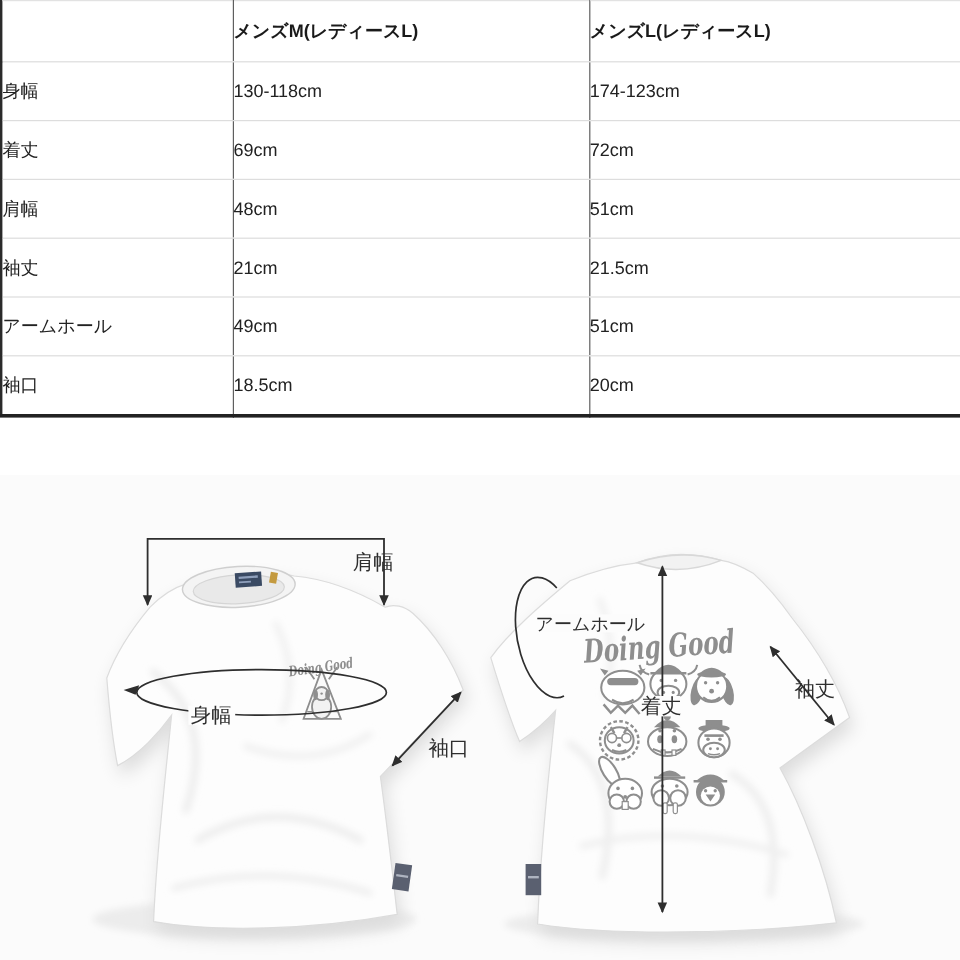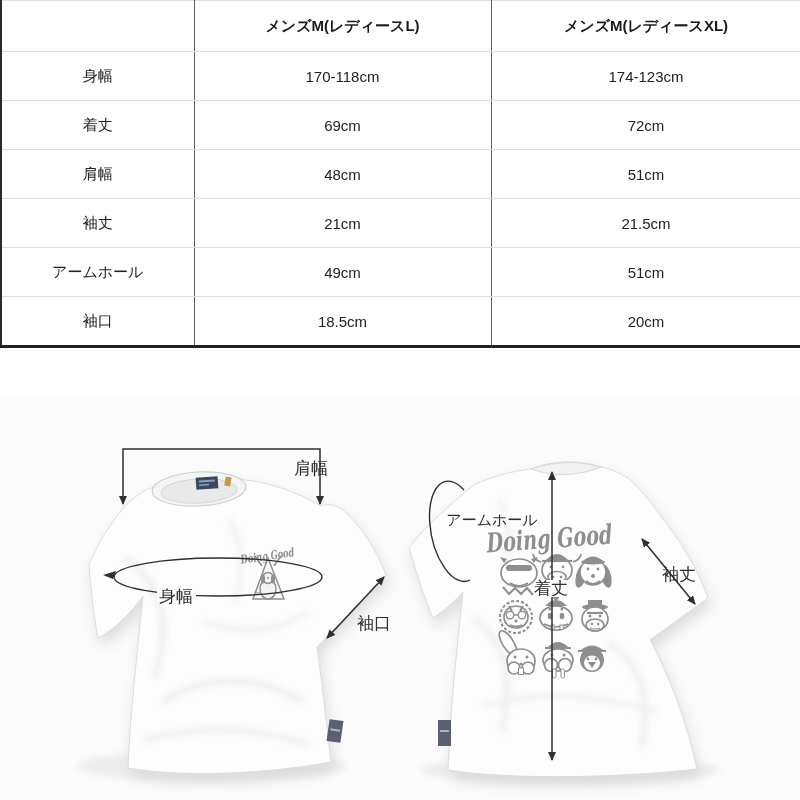--- a/index.html
+++ b/index.html
@@ -3,21 +3,21 @@
 <meta charset="utf-8">
 <style>
   html,body{margin:0;padding:0;background:#fff;}
   .page{width:800px;height:800px;position:relative;background:#fff;overflow:hidden;
         font-family:"Liberation Sans",sans-serif;color:#222;}
   
   table.size{width:800px;border-collapse:collapse;table-layout:fixed;
              border-top:1px solid #e2e2e2;border-bottom:3px solid #222;
              border-left:2px solid #2a2a2a;border-right:1px solid #cfcfcf;}
   table.size th,table.size td{
-      text-align:center;vertical-align:middle;font-size:15px;
+      text-align:left;vertical-align:middle;font-size:15px;
       border-bottom:1px solid #ddd;background:#fff;padding:0;}
   table.size th{font-weight:bold;height:50px;color:#1a1a1a;}
   table.size td{height:48px;color:#222;}
   .vline{border-left:1px solid #5f5f5f;}
   
   .photo{position:absolute;left:0;top:396px;width:800px;height:404px;background:#fbfbfb;}
   .photo svg{position:absolute;left:0;top:0;}
   .annot{font-family:"Liberation Sans",sans-serif;font-size:17px;fill:#2e2e2e;}
   .annot-s{font-family:"Liberation Sans",sans-serif;font-size:15px;fill:#2e2e2e;}
   .script{font-family:"DejaVu Serif","Liberation Serif",serif;font-style:italic;font-weight:bold;fill:#8e8e8e;}
@@ -30,27 +30,27 @@
   <table class="size">
     <colgroup>
         <col style="width:193px">
         <col style="width:297px">
         <col style="width:310px">
       </colgroup>
     <thead>
       <tr>
         <th></th>
         <th class="vline">メンズM(レディースL)</th>
-        <th class="vline">メンズM(レディースXL)</th>
+        <th class="vline">メンズL(レディースL)</th>
       </tr>
     </thead>
     <tbody>
       <tr>
         <td>身幅</td>
-        <td class="vline">170-118cm</td>
+        <td class="vline">130-118cm</td>
         <td class="vline">174-123cm</td>
       </tr>
       <tr>
         <td>着丈</td>
         <td class="vline">69cm</td>
         <td class="vline">72cm</td>
       </tr>
       <tr>
         <td>肩幅</td>
         <td class="vline">48cm</td>

